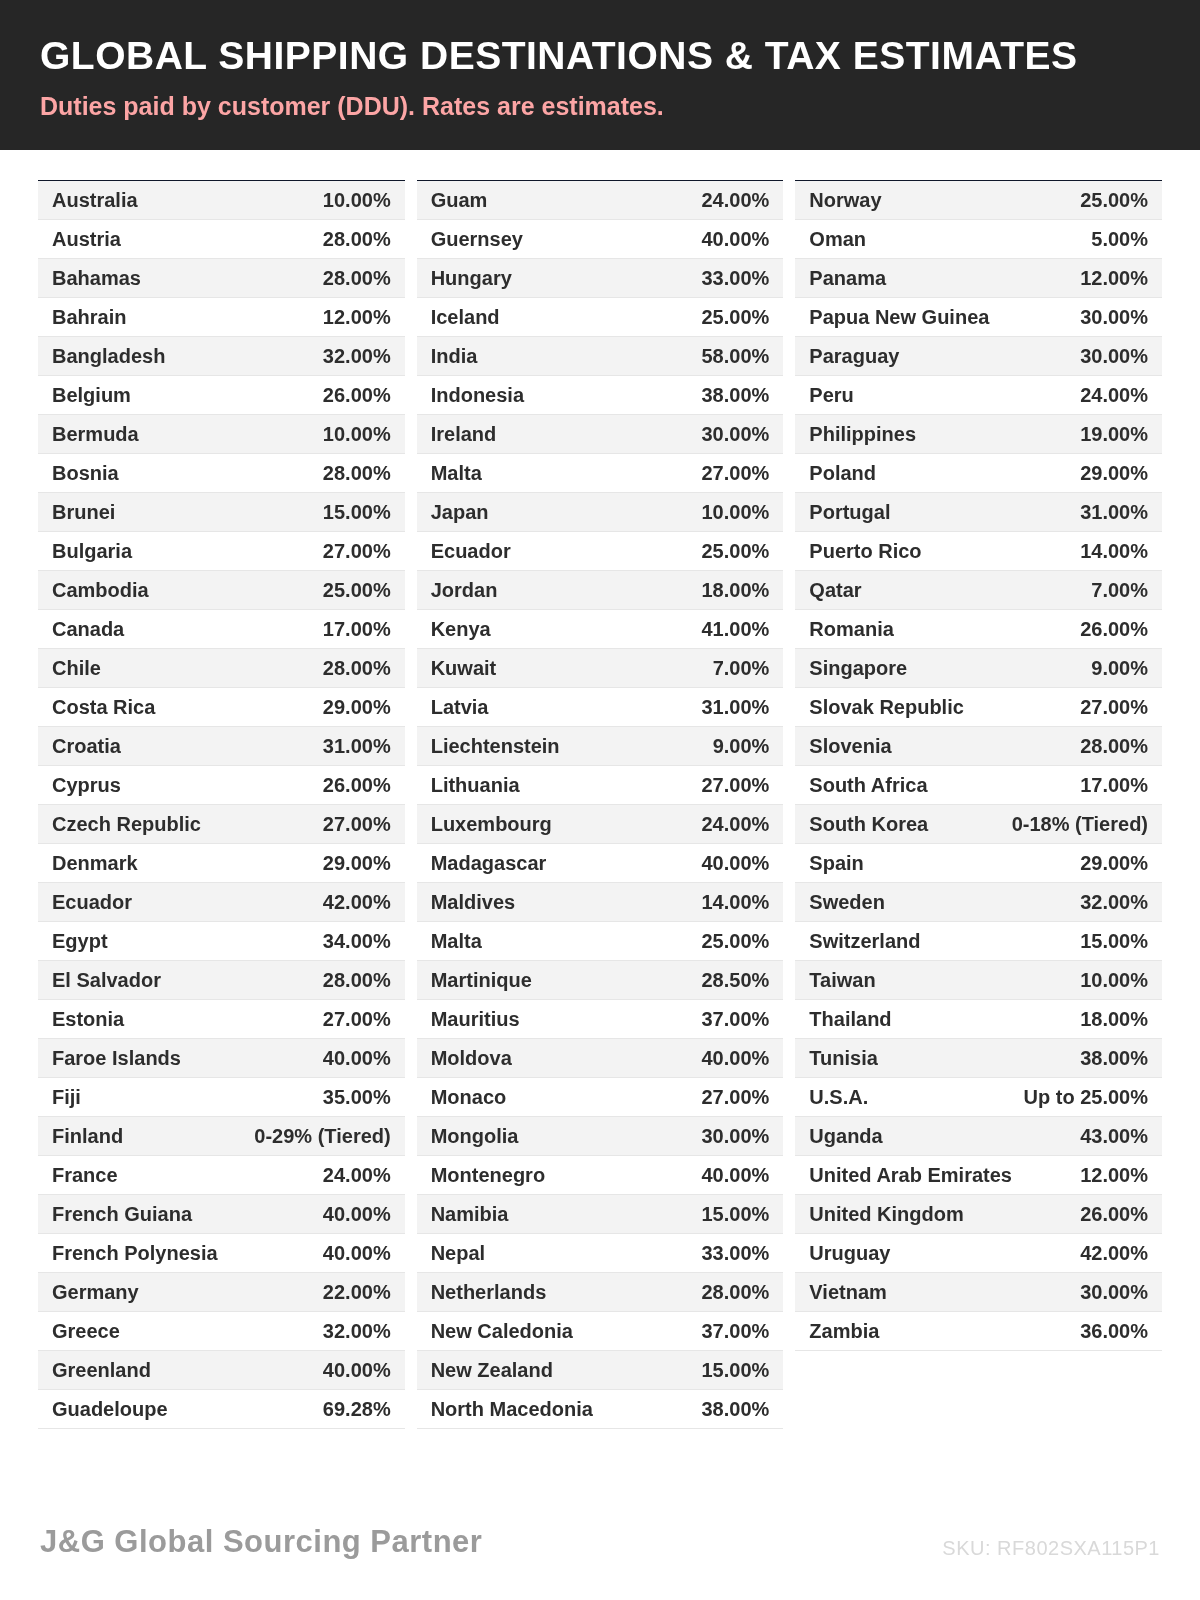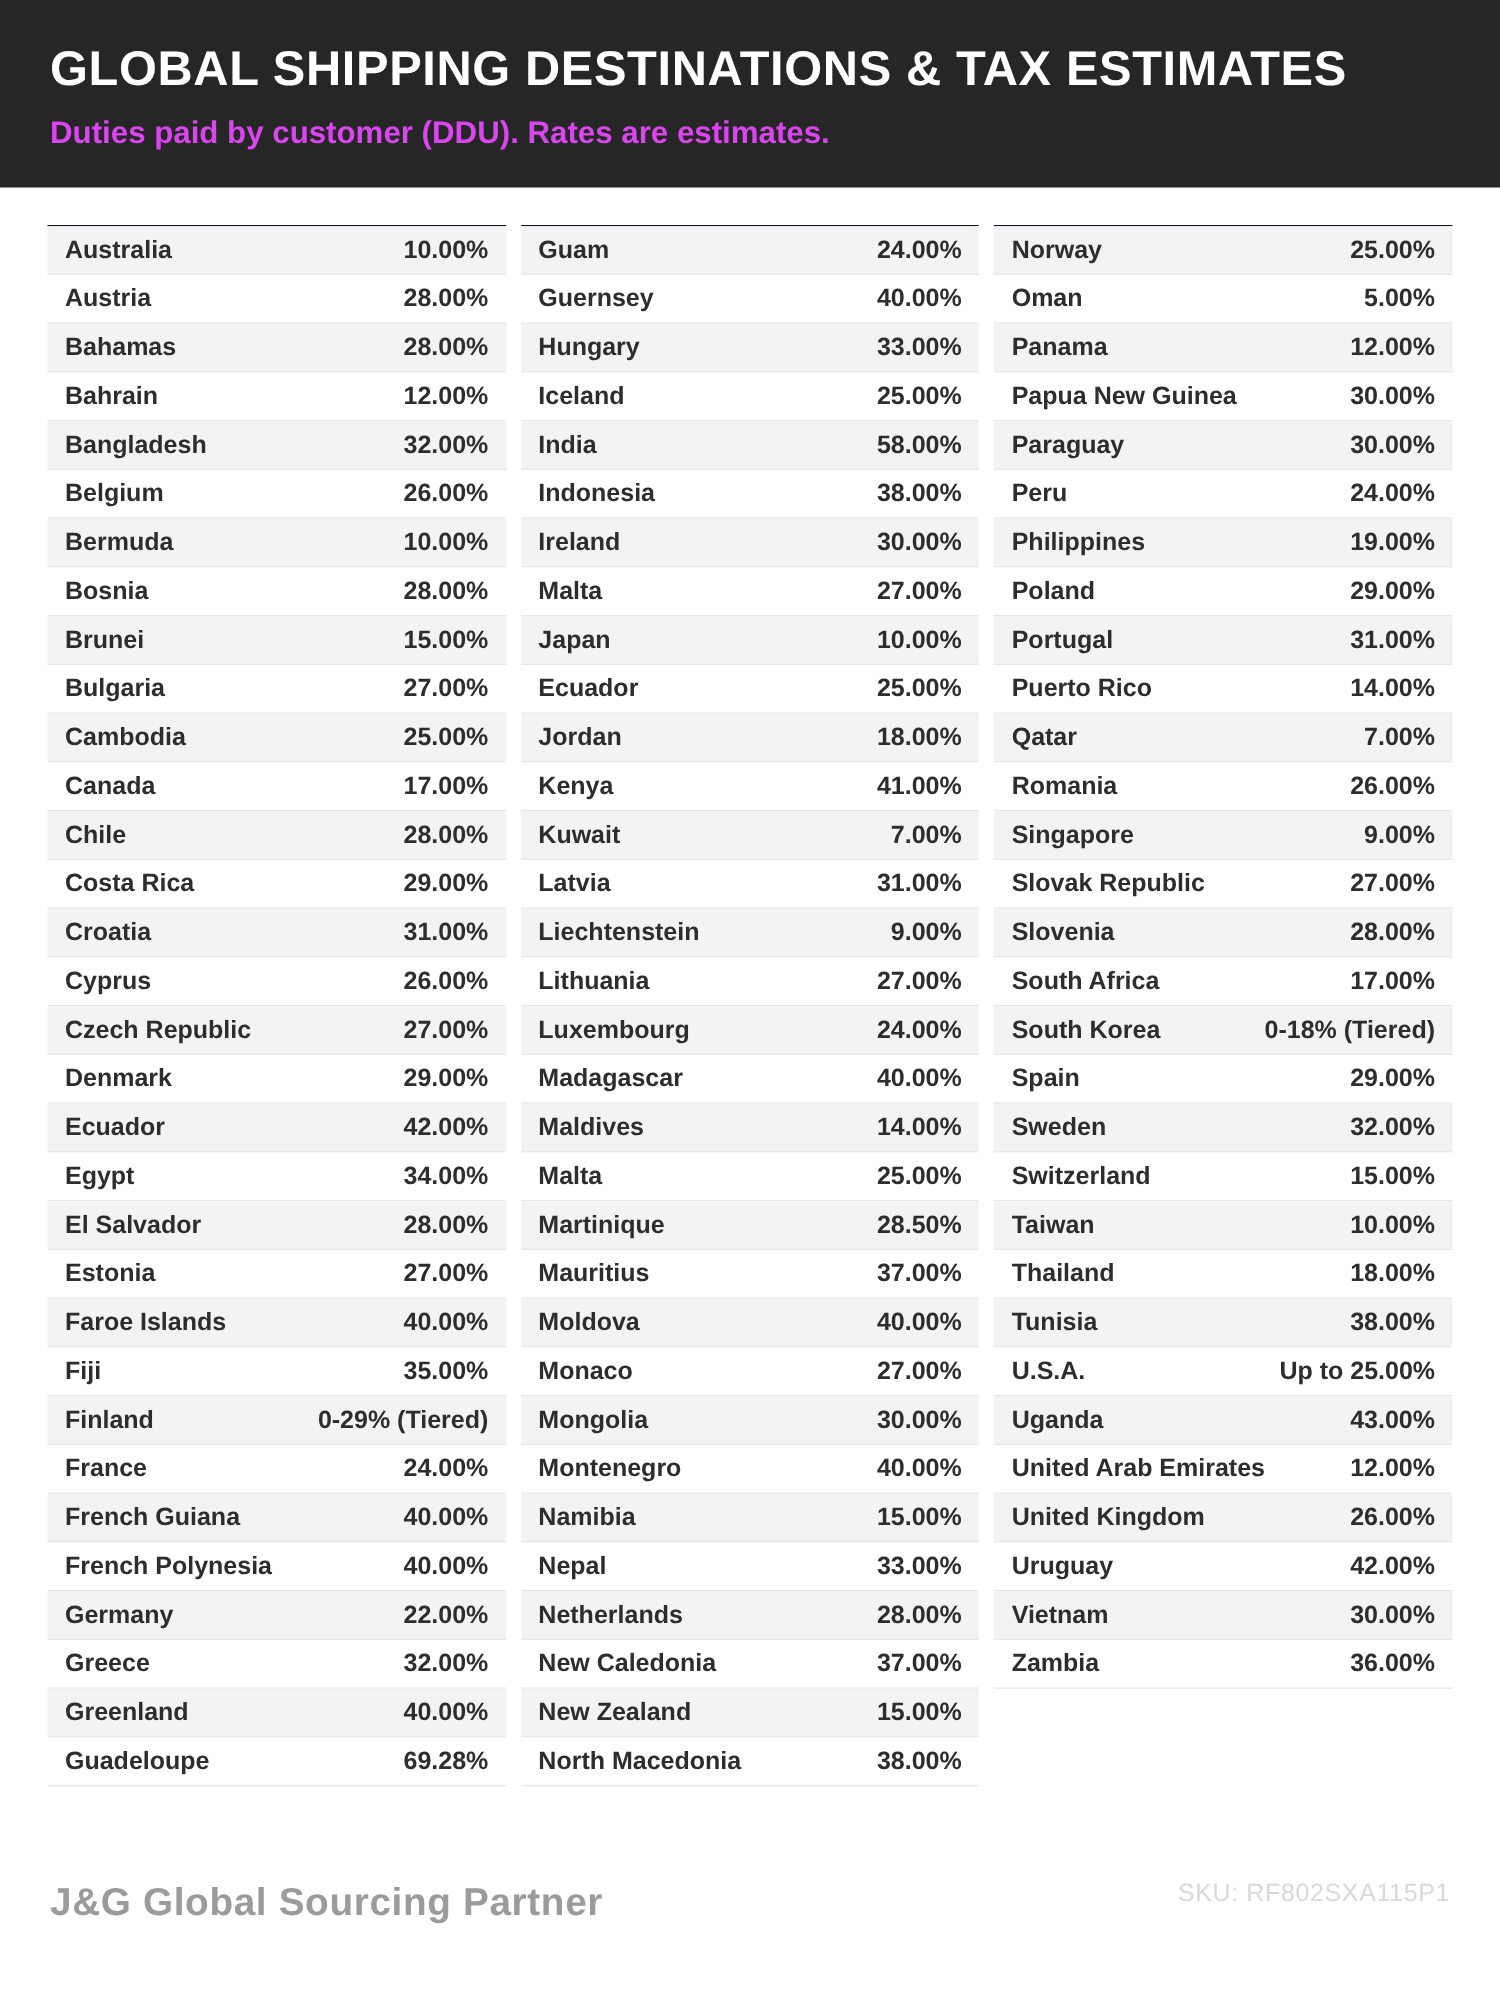--- a/index.html
+++ b/index.html
@@ -23,21 +23,21 @@
     height: 150px;
   }
   .header .title {
     color: #ffffff;
     font-size: 39px;
     font-weight: bold;
     letter-spacing: 0.5px;
     white-space: nowrap;
   }
   .header .subtitle {
-    color: #d946ef;
+    color: #fca5a5;
     font-size: 25px;
     font-weight: bold;
     margin-top: 14px;
   }
   .table-area {
     display: flex;
     gap: 12px;
     margin: 30px 38px 0 38px;
   }
   .col {
@@ -67,24 +67,24 @@
     font-size: 20px;
     font-weight: bold;
     color: #2d2d2d;
     white-space: nowrap;
     text-align: right;
   }
   .footer {
     position: absolute;
     left: 40px;
     right: 40px;
-    bottom: 60px;
+    bottom: 40px;
     display: flex;
     justify-content: space-between;
-    align-items: flex-start;
+    align-items: flex-end;
   }
   .brand {
     font-size: 31px;
     font-weight: bold;
     color: #9b9b9b;
     letter-spacing: 0.5px;
   }
   .sku {
     font-size: 20px;
     font-weight: normal;

